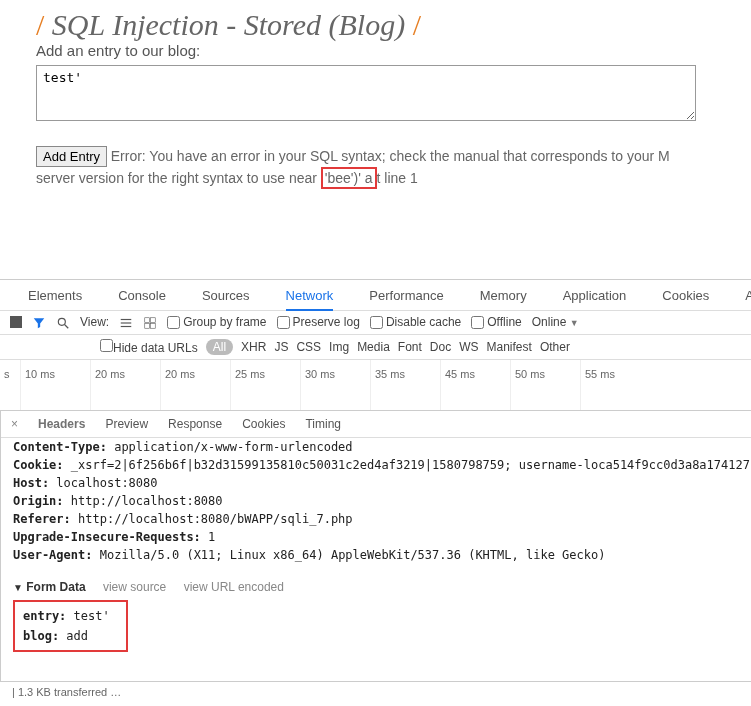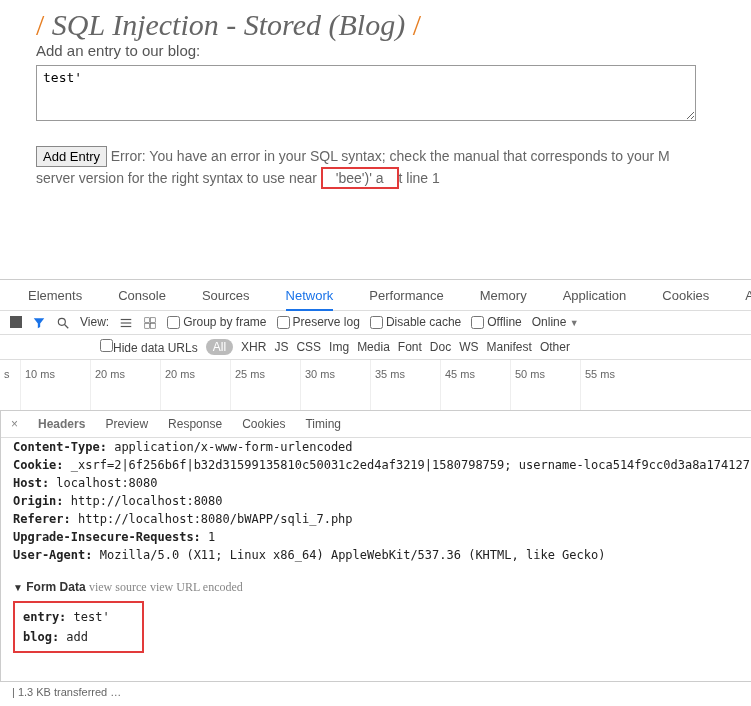--- a/index.html
+++ b/index.html
@@ -5,21 +5,21 @@
 * { box-sizing: border-box; margin: 0; padding: 0; }
 body { font-family: Arial, sans-serif; font-size: 13px; color: #333; width: 751px; height: 706px; overflow: hidden; background: #fff; }
 .page-top { padding: 8px 36px 20px; }
 .page-title { font-family: Georgia, 'Times New Roman', serif; font-style: italic; font-size: 30px; color: #666; font-weight: normal; margin-bottom: 0; }
 .page-title .slash { color: #e67e22; font-style: normal; }
 .prompt { font-size: 15px; color: #555; margin-bottom: 6px; }
 .entry-box { width: 660px; height: 56px; border: 1px solid #999; padding: 4px 6px; font-family: monospace; font-size: 13px; resize: both; }
 .add-row { margin-top: 22px; text-align: justify; }
 .add-btn { font-size: 13px; padding: 2px 6px; border: 1px solid #888; background: #eee; cursor: pointer; }
 .err-text { color: #666; font-size: 14px; }
-.hl-box { border: 2px solid #e23a3a; padding: 0 13px; display: inline-block; line-height: 18px; }
+.hl-box { border: 2px solid #e23a3a; padding: 0 2px; display: inline-block; line-height: 18px; }
 .devtools { border-top: 1px solid #ccc; margin-top: 70px; }
 .dt-tabs { display: flex; gap: 24px; padding: 8px 16px 6px; border-bottom: 1px solid #ddd; font-size: 13px; color: #555; }
 .dt-tabs span { cursor: pointer; margin-left: 12px; }
 .dt-tabs .active { color: #1a73e8; border-bottom: 2px solid #1a73e8; padding-bottom: 6px; margin-bottom: -7px; }
 .dt-toolbar { display: flex; align-items: center; gap: 10px; padding: 4px 10px; border-bottom: 1px solid #ddd; font-size: 12px; color: #444; }
 .dt-toolbar .rec { width: 12px; height: 12px; background: #555; display: inline-block; }
 .dt-toolbar .funnel { color: #1a73e8; }
 .dt-toolbar .chk { display: flex; align-items: center; gap: 3px; }
 .dt-toolbar input[type=checkbox] { margin: 0; }
 .dt-filterrow { display: flex; align-items: center; gap: 8px; padding: 4px 100px; border-bottom: 1px solid #ddd; font-size: 12px; color: #444; }
@@ -34,22 +34,22 @@
 .details { flex: 1; display: flex; flex-direction: column; }
 .det-tabs { display: flex; gap: 20px; padding: 6px 10px; border-bottom: 1px solid #ddd; font-size: 12px; color: #555; align-items: center; }
 .det-tabs .x { cursor: pointer; color: #888; }
 .det-tabs .active { color: #737373; font-weight: bold; }
 .det-body { font-family: Menlo, Consolas, monospace; font-size: 12px; padding: 0 12px; overflow: hidden; flex: 1; }
 .det-body .hdrline { white-space: nowrap; color: #222; padding: 2px 0; }
 .det-body .hdrline b { font-weight: bold; }
 .section { margin-top: 12px; }
 .section-hd { font-family: Arial; font-size: 12px; color: #333; padding: 4px 0; }
 .section-hd .tri { font-size: 10px; }
-.section-hd .lnk { color: #888; font-weight: normal; cursor: pointer; font-family: Liberation Serif, serif; }
-.formdata { border: 2px solid #e23a3a; padding: 4px 8px; width: 131px; margin-top: 2px; }
+.section-hd .lnk { color: #888; margin-left: 14px; font-weight: normal; cursor: pointer; }
+.formdata { border: 2px solid #e23a3a; padding: 4px 8px; width: 115px; margin-top: 2px; }
 .formdata .hdrline { padding: 3px 0; }
 .statusbar { border-top: 1px solid #ccc; font-size: 11px; color: #666; padding: 4px 12px; }
 .caret { font-size: 9px; color: #777; }
 svg.icon { width: 14px; height: 14px; vertical-align: middle; }
 </style>
 </head>
 <body>
 
 <div class="page-top">
   <h1 class="page-title">

